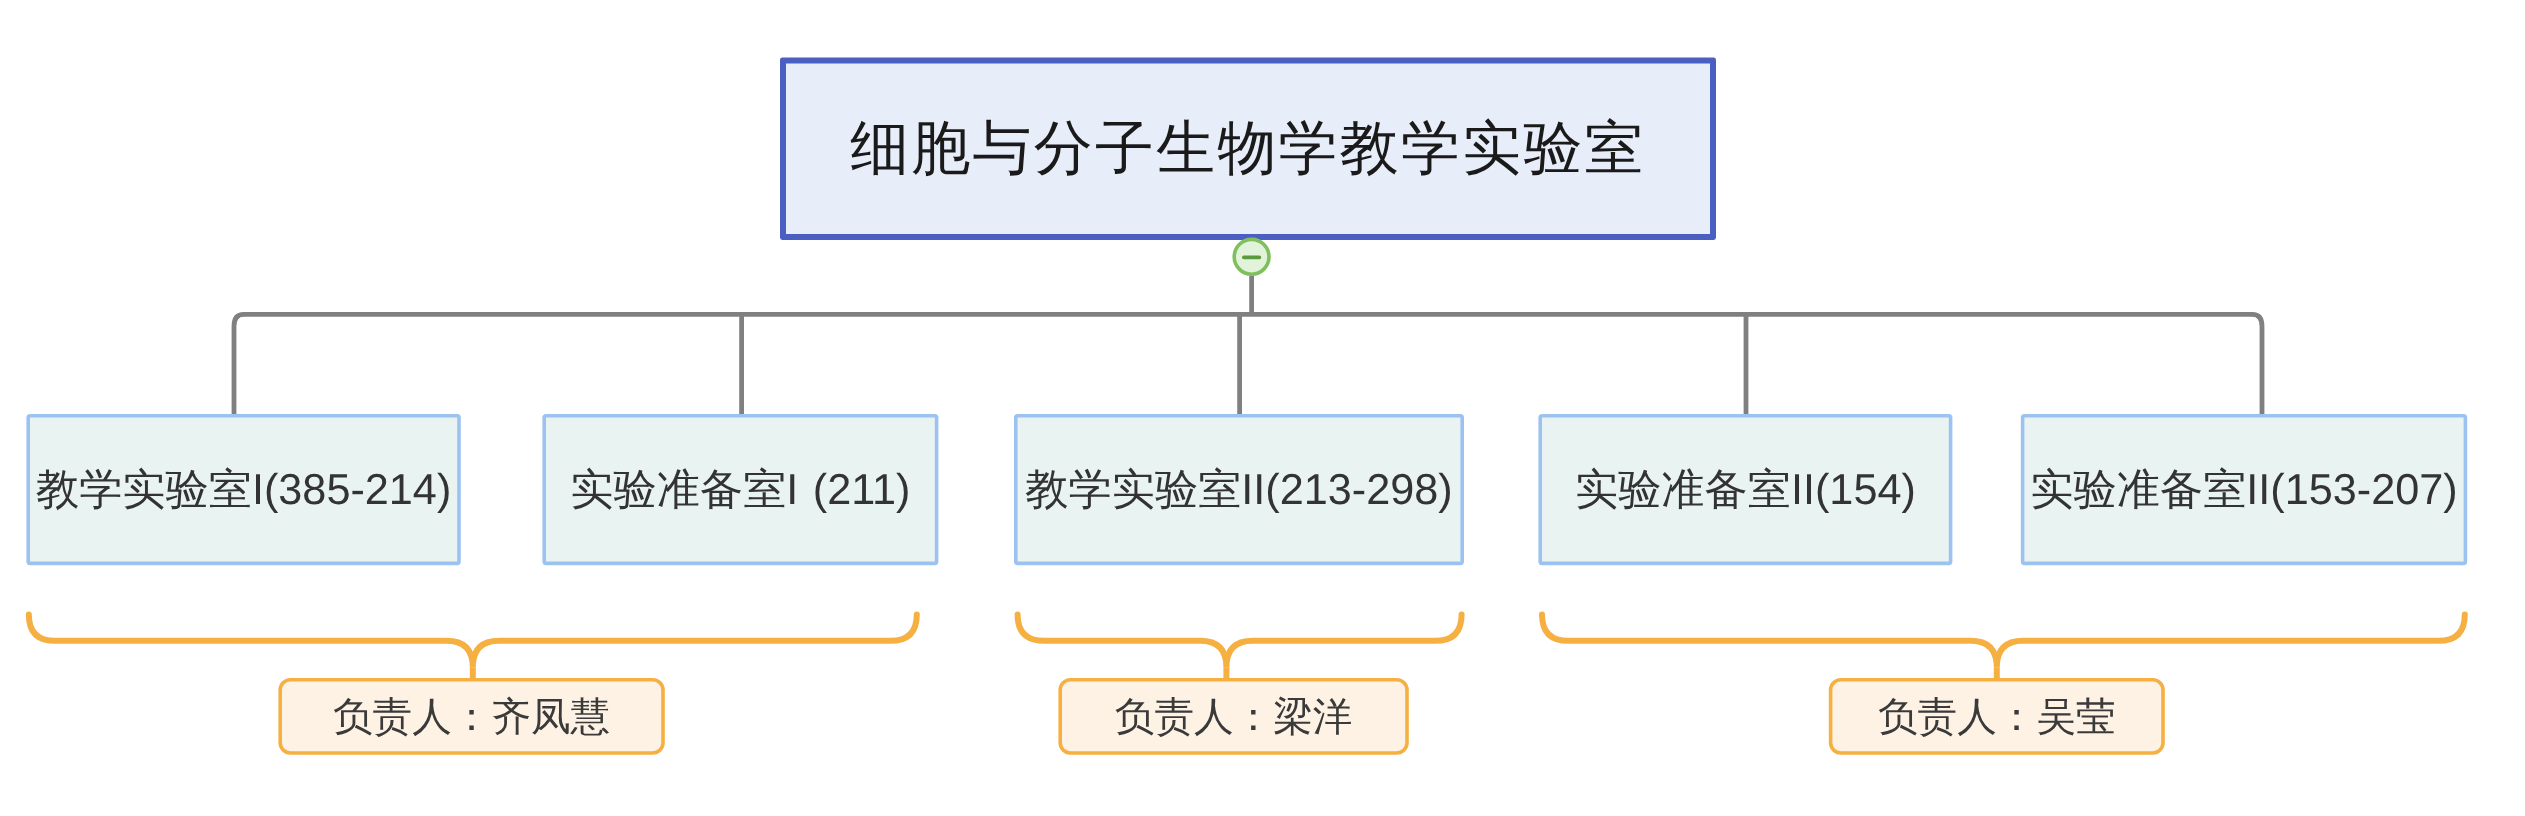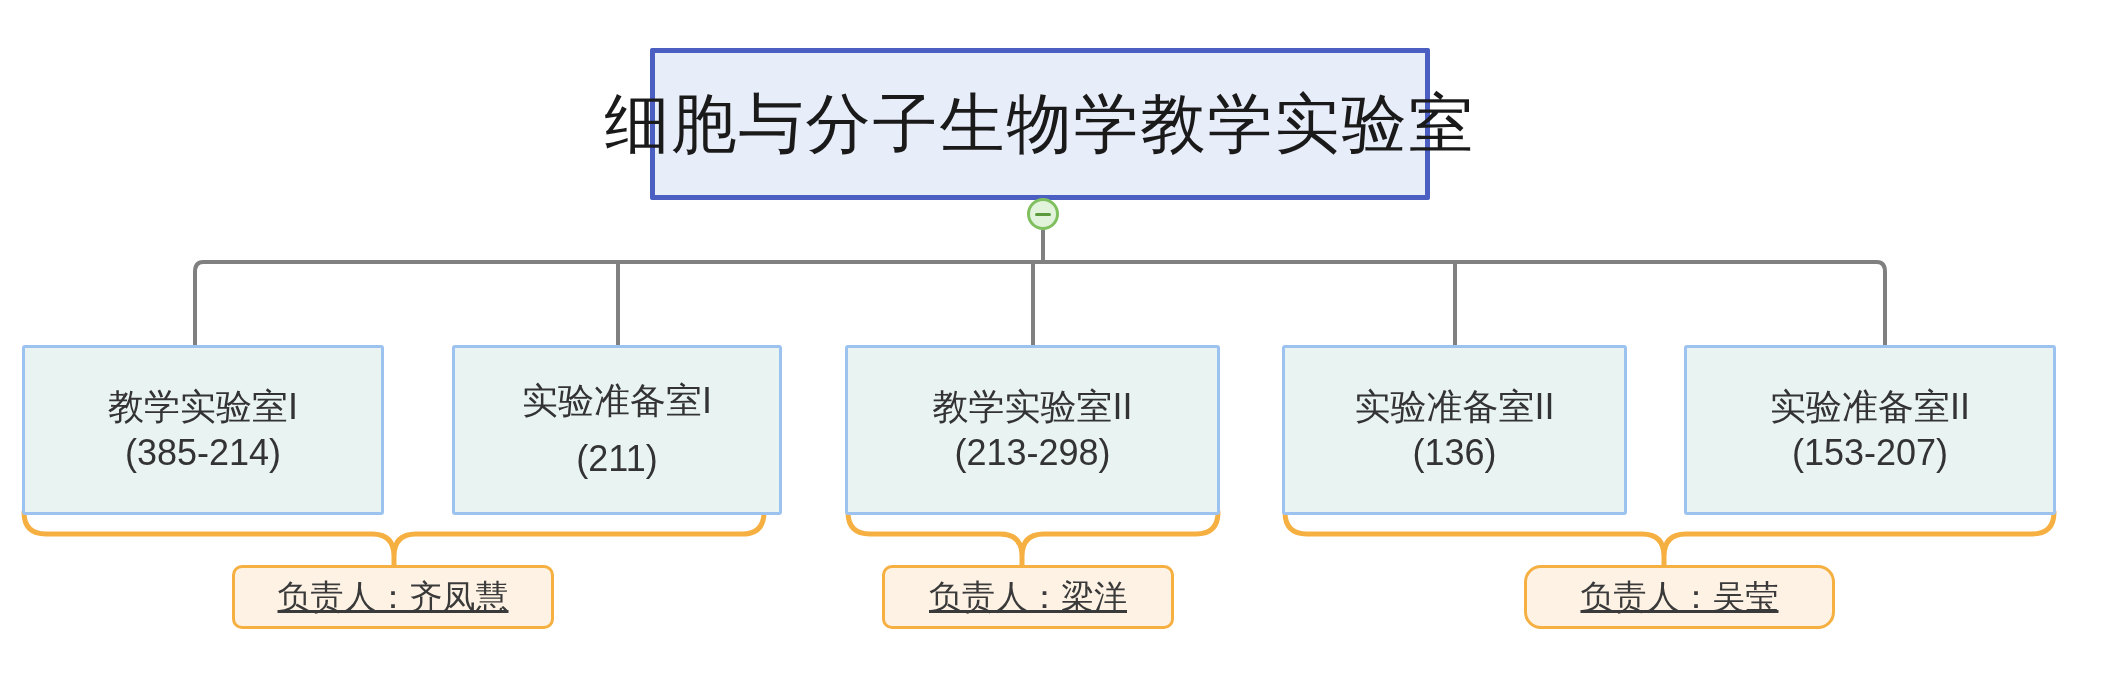--- a/index.html
+++ b/index.html
@@ -37,21 +37,21 @@
     height: 152px;
     background: #e8edfa;
     border: 5px solid #4a5fc1;
     border-radius: 2px;
     display: flex;
     align-items: center;
     justify-content: center;
   }
   .root-label {
     font-family: "Liberation Serif", "DejaVu Serif", serif;
-    font-size: 65px;
+    font-size: 49px;
     letter-spacing: 2px;
     color: #1a1a1a;
     white-space: nowrap;
   }
 
   
   .collapse-toggle {
     position: absolute;
     left: 1027px;
     top: 198px;
@@ -68,26 +68,26 @@
     width: 16px;
     height: 3px;
     background: #5a9a3c;
     border-radius: 2px;
   }
 
   
   .child-node {
     position: absolute;
     top: 345px;
-    height: 170px;
+    height: 126px;
     background: #e9f3f2;
     border: 3px solid #9cc3f0;
     border-radius: 3px;
     display: flex;
-    flex-direction: column;
+    flex-direction: row;
     align-items: center;
     justify-content: center;
     padding: 0 12px;
   }
   .child-node .line1,
   .child-node .line2 {
     font-size: 36px;
     color: #333333;
     line-height: 1.28;
     white-space: nowrap;
@@ -109,26 +109,25 @@
     border-radius: 10px;
     display: flex;
     align-items: center;
     justify-content: center;
     padding: 0 22px;
   }
   .owner-label .txt {
     font-size: 33px;
     color: #3a3a3a;
     white-space: nowrap;
-    text-decoration: underline;
   }
 
   .owner-label.o0 { left: 232px;  width: 322px; }
   .owner-label.o1 { left: 882px;  width: 292px; }
-  .owner-label.o2 { left: 1524px; width: 311px; border-radius: 17px; }
+  .owner-label.o2 { left: 1524px; width: 280px; }
 </style>
 </head>
 <body>
 
 <div id="canvas">
 
   <svg id="connectors" viewBox="0 0 2104 680" xmlns="http://www.w3.org/2000/svg">
 
     <path d="M1043,230 L1043,262" stroke="#808080" stroke-width="4" fill="none"></path>
 
@@ -174,21 +173,21 @@
     <span class="line2">(211)</span>
   </div>
 
   <div class="child-node n2">
     <span class="line1">教学实验室II</span>
     <span class="line2">(213-298)</span>
   </div>
 
   <div class="child-node n3">
     <span class="line1">实验准备室II</span>
-    <span class="line2">(136)</span>
+    <span class="line2">(154)</span>
   </div>
 
   <div class="child-node n4">
     <span class="line1">实验准备室II</span>
     <span class="line2">(153-207)</span>
   </div>
 
   <div class="owner-label o0">
     <span class="txt">负责人：齐凤慧</span>
   </div>

